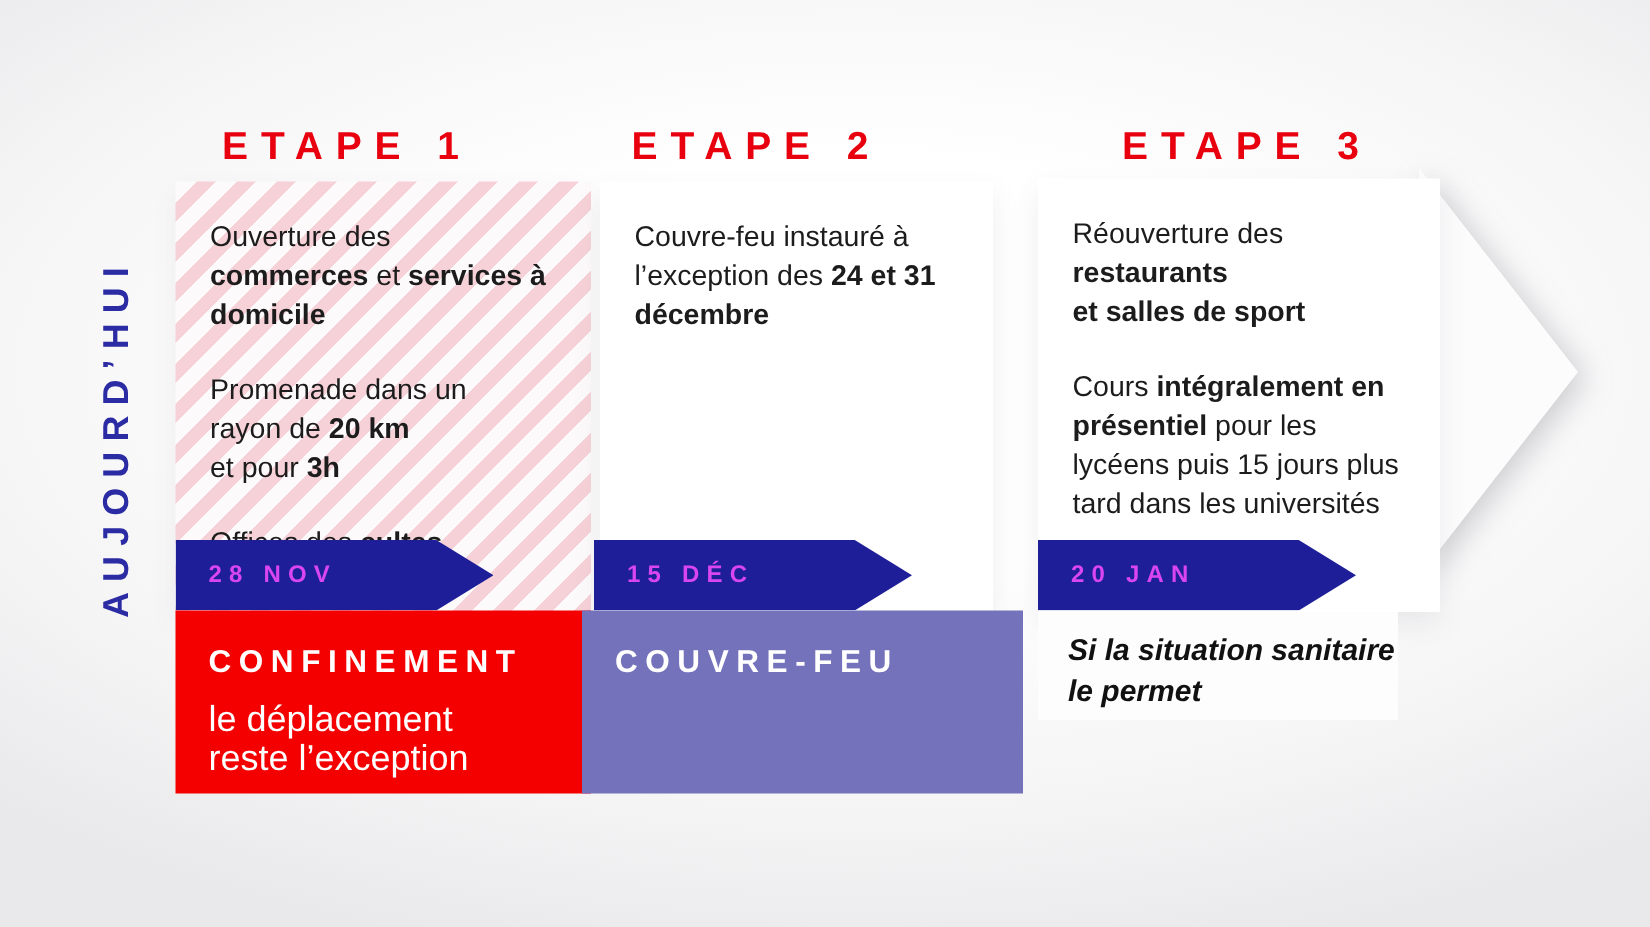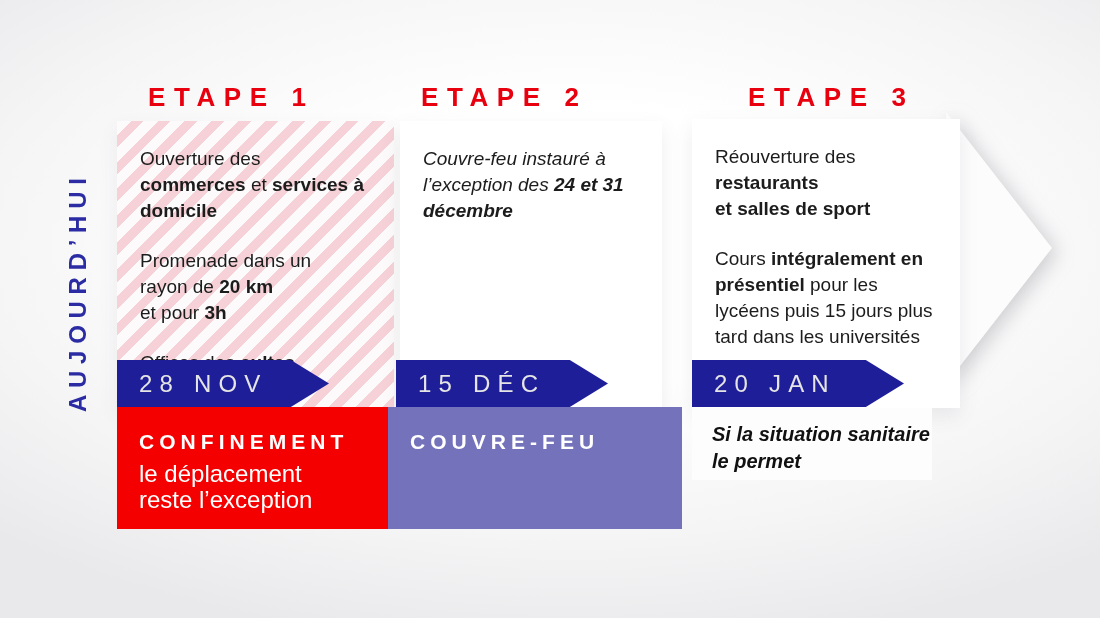--- a/index.html
+++ b/index.html
@@ -33,43 +33,43 @@
   #big-arrow { width:100%; height:100%; background:#fcfcfd;
     clip-path: polygon(0 0, 100% 50%, 0 100%); }
 
   
   .box { position:absolute; top:121px; height:287px; box-sizing:border-box; }
   #box-1 {
     left:117px; width:277px;
     background: repeating-linear-gradient(135deg, #fcfafa 0px, #fcfafa 10px, #f6d2d8 10px, #f6d2d8 19px);
     box-shadow: 0 8px 18px rgba(90,90,100,0.08);
   }
-  #box-2 { left:400px; width:262px; background:#ffffff; box-shadow: 0 8px 18px rgba(90,90,100,0.10); font-style: italic; }
+  #box-2 { left:400px; width:262px; background:#ffffff; box-shadow: 0 8px 18px rgba(90,90,100,0.10); }
   #box-3 { left:692px; top:119px; height:289px; width:268px; background:#ffffff; box-shadow: 0 8px 18px rgba(90,90,100,0.10); }
   #box-3-sub { position:absolute; left:692px; top:408px; width:240px; height:72px; background:#fdfdfe; }
 
   .box-text { padding:21px 12px 0 23px; font-size:19px; line-height:26px; color:#1c1c1c; }
   .box-text p { margin:4px 0 24px 0; }
 
   
   .date-arrow {
     position:absolute; top:360px; width:212px; height:47px;
-    background:var(--navy); color:#e5e5e5;
+    background:var(--navy); color:#d946ef;
     clip-path: polygon(0 0, 82% 0, 100% 50%, 82% 100%, 0 100%);
-    font-size:24px; font-weight:400; letter-spacing:0.30em;
+    font-size:16px; font-weight:700; letter-spacing:0.30em;
     line-height:47px; padding-left:22px; box-sizing:border-box; white-space:nowrap;
   }
   #date-1 { left:117px; } #date-2 { left:396px; } #date-3 { left:692px; }
 
   
   .banner { position:absolute; top:407px; height:122px; box-sizing:border-box;
     color:#ffffff; padding:23px 0 0 22px; }
   #banner-1 { left:117px; width:277px; background:var(--red); }
   #banner-2 { left:388px; width:294px; background:var(--purple); }
-  .banner-title { font-size:21px; font-weight:700; letter-spacing:0.24em; margin-bottom:7px; white-space:nowrap; }
+  .banner-title { font-size:21px; font-weight:700; letter-spacing:0.24em; margin-bottom:13px; white-space:nowrap; }
   .banner-sub { font-size:24px; line-height:26px; }
 
   
   #note {
     position:absolute; left:712px; top:421px;
     font-size:20px; font-weight:700; font-style:italic;
     line-height:27px; color:#111111;
   }
 </style>
 </head>

